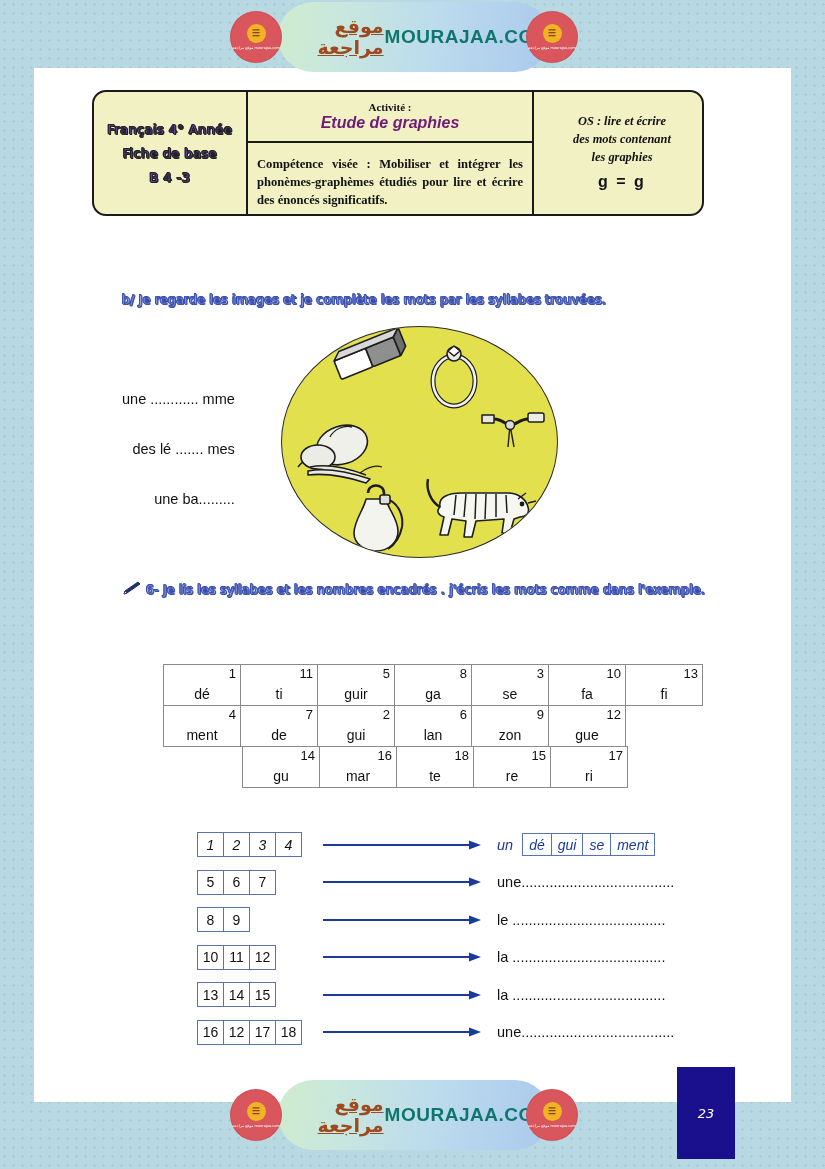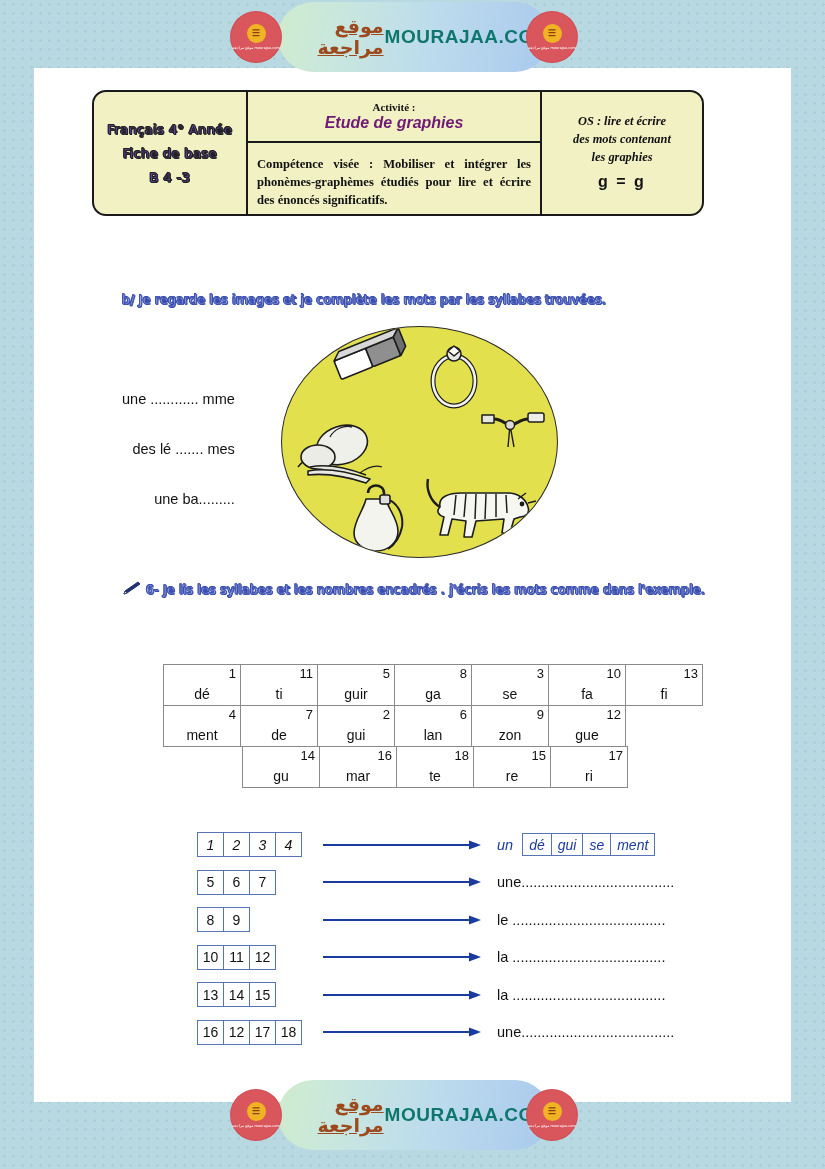--- a/index.html
+++ b/index.html
@@ -93,21 +93,21 @@
   }
   .hdr .act .l1{font-family:"Liberation Serif",serif;font-size:11px;font-weight:bold;color:#111;}
   .hdr .act .l2{font-family:"Liberation Sans",sans-serif;font-size:16px;font-weight:bold;font-style:italic;color:#701a75;margin-top:1px;}
   .hdr .comp{
     flex:1;padding:13px 9px 4px 9px;
     font-family:"Liberation Serif",serif;font-size:12.6px;font-weight:bold;color:#111;
     text-align:justify;line-height:1.42;
   }
   .hdr .col3{
     width:160px;display:flex;flex-direction:column;align-items:center;justify-content:center;
-    text-align:center;line-height:1.45;
+    text-align:center;line-height:1.45;padding-left:8px;
   }
   .hdr .col3 .os{font-family:"Liberation Serif",serif;font-size:12.4px;font-weight:bold;font-style:italic;color:#111;}
   .hdr .col3 .gg{font-family:"Liberation Sans",sans-serif;font-size:16px;font-weight:bold;color:#111;margin-top:3px;letter-spacing:2px;}
 
   
   .qhead{
     position:absolute;
     font-family:"DejaVu Sans", sans-serif;
     font-size:12.6px;color:#ffffff;
     -webkit-text-stroke:.75px #3a4fb0;
@@ -479,20 +479,23 @@
           </svg>
       </div>
       <div class="ansarea">
         <span class="pre">une</span>
         <span class="pre">......................................</span>
       </div>
     </div>
 
   </div>
 
+  <div class="pagenum">
+    <span>23</span>
+  </div>
 
 </div>
 
 <div class="banner top">
   <div class="pill"></div>
   <div class="btext">
     <div class="ar">موقع مراجعة</div>
     <div class="lat">MOURAJAA.COM</div>
   </div>
   <div class="logo left">

